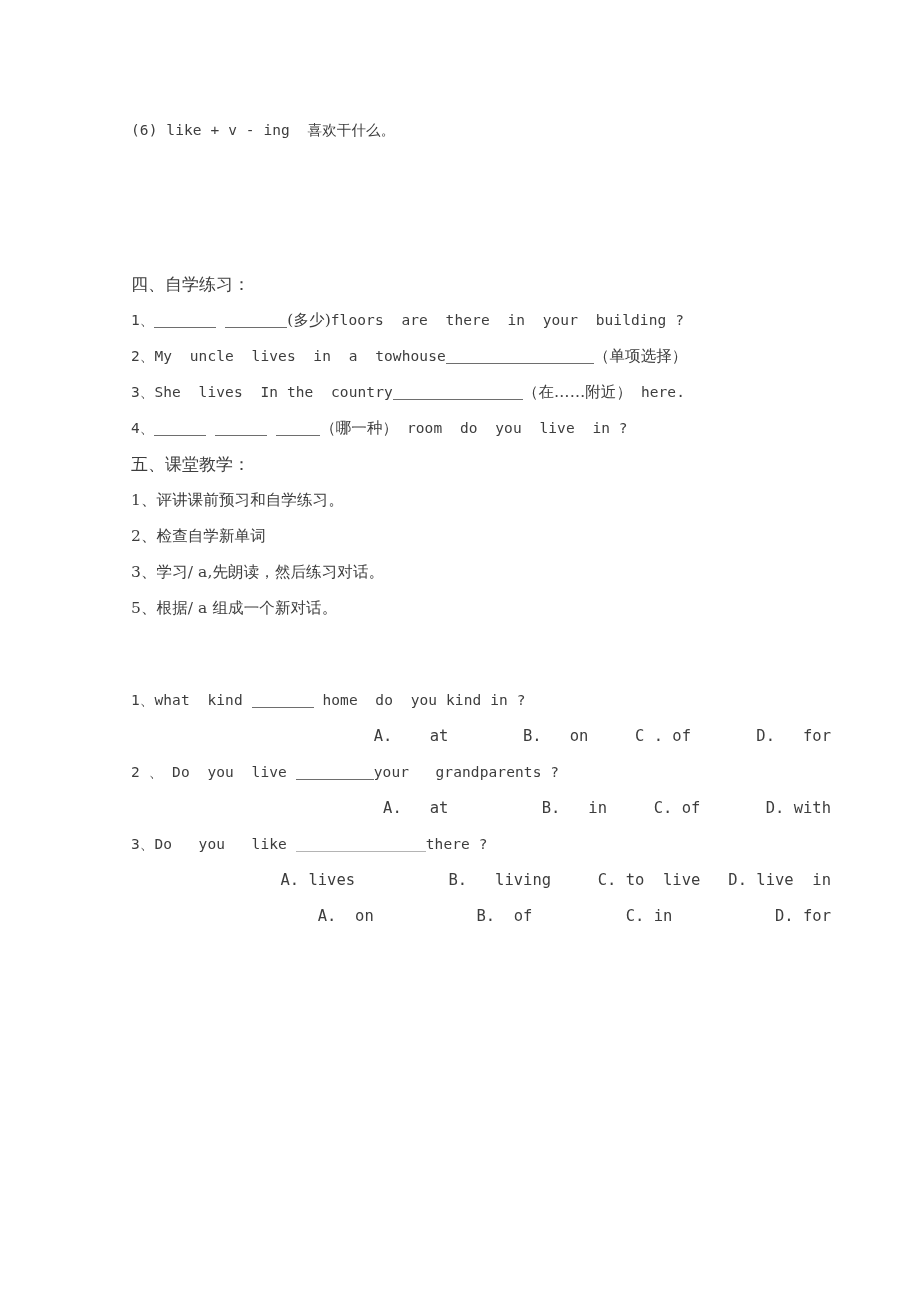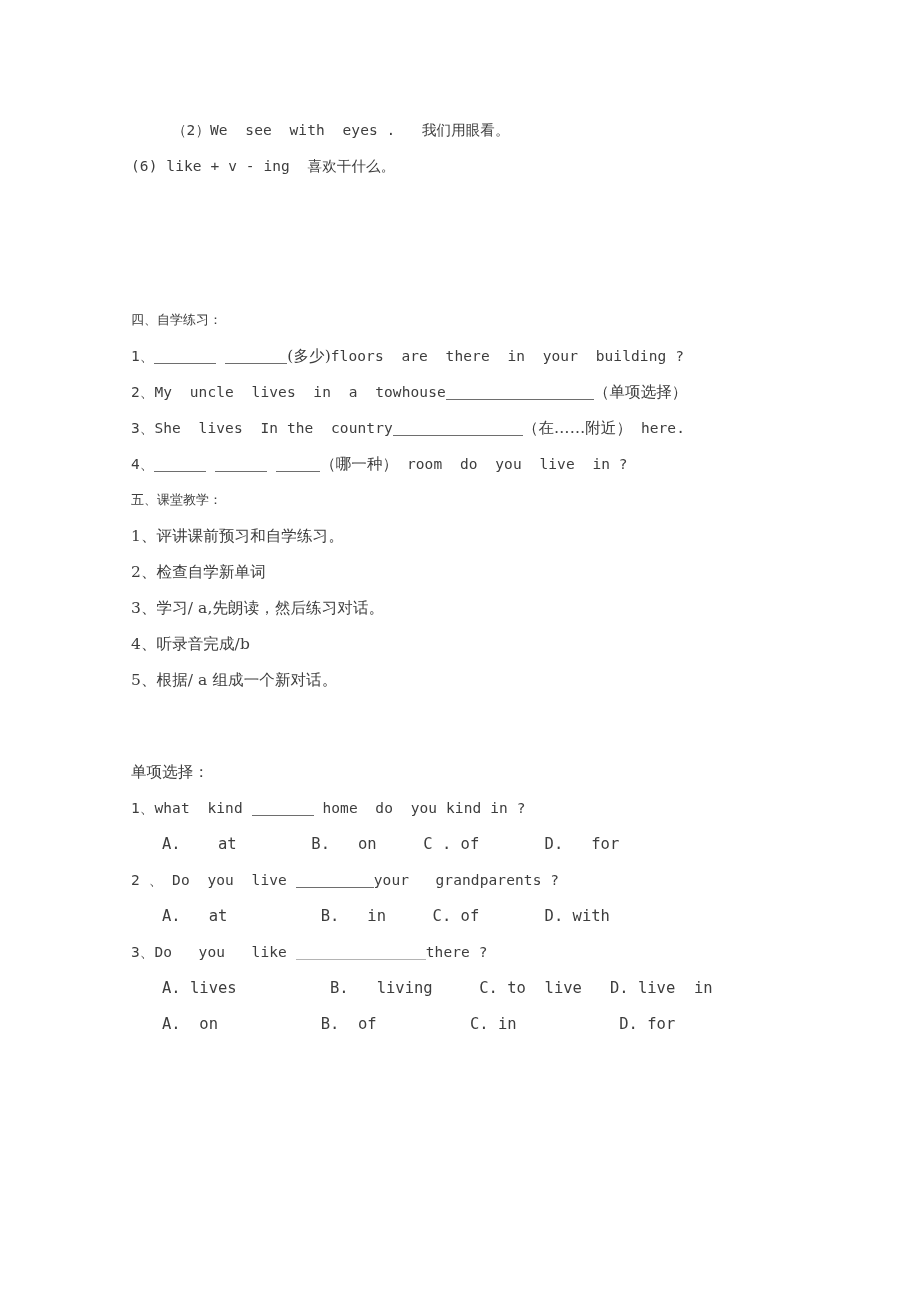--- a/index.html
+++ b/index.html
@@ -47,21 +47,21 @@
   }
 
   
   .indent-1 { padding-left: 41px; }
 
   
   .gap-xl { height: 118px; }
   .gap-md { height: 56px; }
 
   .heading {
-    font-size: 13px;
+    font-size: 17px;
     line-height: 36px;
     white-space: pre;
     color: #3d3d3d;
   }
 
   
   .blank {
     display: inline-block;
     border-bottom: 1px solid #6e6e6e;
     height: 0.95em;
@@ -79,53 +79,51 @@
   .w-long { width: 148px; }
   .w-long2 { width: 130px; }
 
   
   .optrow {
     font-size: 15.5px;
     line-height: 36px;
     white-space: pre;
     padding-left: 31px;
     color: #3d3d3d;
+    text-align: right;
   }
 </style>
 </head>
 <body>
 
 <div class="page">
   <div class="body-col">
 
-    <div class="line indent-1 mono">（2）We  see  with  eyes .   我们用眼看。</div>
     <div class="line mono">(6) like + v - ing  喜欢干什么。</div>
 
     <div class="gap-xl"></div>
 
     <div class="heading">四、自学练习：</div>
 
     <div class="line"><span class="mono">1、</span><span class="blank w-l"></span><span class="mono"> </span><span class="blank w-l"></span><span>(多少)</span><span class="mono">floors  are  there  in  your  building ?</span></div>
 
     <div class="line"><span class="mono">2、</span><span class="mono">My  uncle  lives  in  a  towhouse</span><span class="blank w-long"></span><span>（单项选择）</span></div>
 
     <div class="line"><span class="mono">3、</span><span class="mono">She  lives  In the  country</span><span class="blank w-long2"></span><span>（在……附近）</span><span class="mono"> here.</span></div>
 
     <div class="line"><span class="mono">4、</span><span class="blank w-m"></span><span class="mono"> </span><span class="blank w-m"></span><span class="mono"> </span><span class="blank w-s"></span><span>（哪一种）</span><span class="mono"> room  do  you  live  in ?</span></div>
 
     <div class="heading">五、课堂教学：</div>
     <div class="line">1、评讲课前预习和自学练习。</div>
     <div class="line">2、检查自学新单词</div>
     <div class="line">3、学习/ a,先朗读，然后练习对话。</div>
-    <div class="line">4、听录音完成/b</div>
     <div class="line">5、根据/ a 组成一个新对话。</div>
 
     <div class="gap-md"></div>
 
-    <div class="line">单项选择：</div>
 
     <div class="line"><span class="mono">1、what  kind </span><span class="blank w-l"></span><span class="mono"> home  do  you kind in ?</span></div>
     <div class="optrow mono">A.    at        B.   on     C . of       D.   for</div>
 
     <div class="line"><span class="mono">2 、 Do  you  live </span><span class="blank w-xl"></span><span class="mono">your   grandparents ?</span></div>
     <div class="optrow mono">A.   at          B.   in     C. of       D. with</div>
 
     <div class="line"><span class="mono">3、Do   you   like </span><span class="blank dotted w-xxl"></span><span class="mono">there ?</span></div>
     <div class="optrow mono">A. lives          B.   living     C. to  live   D. live  in</div>
 

